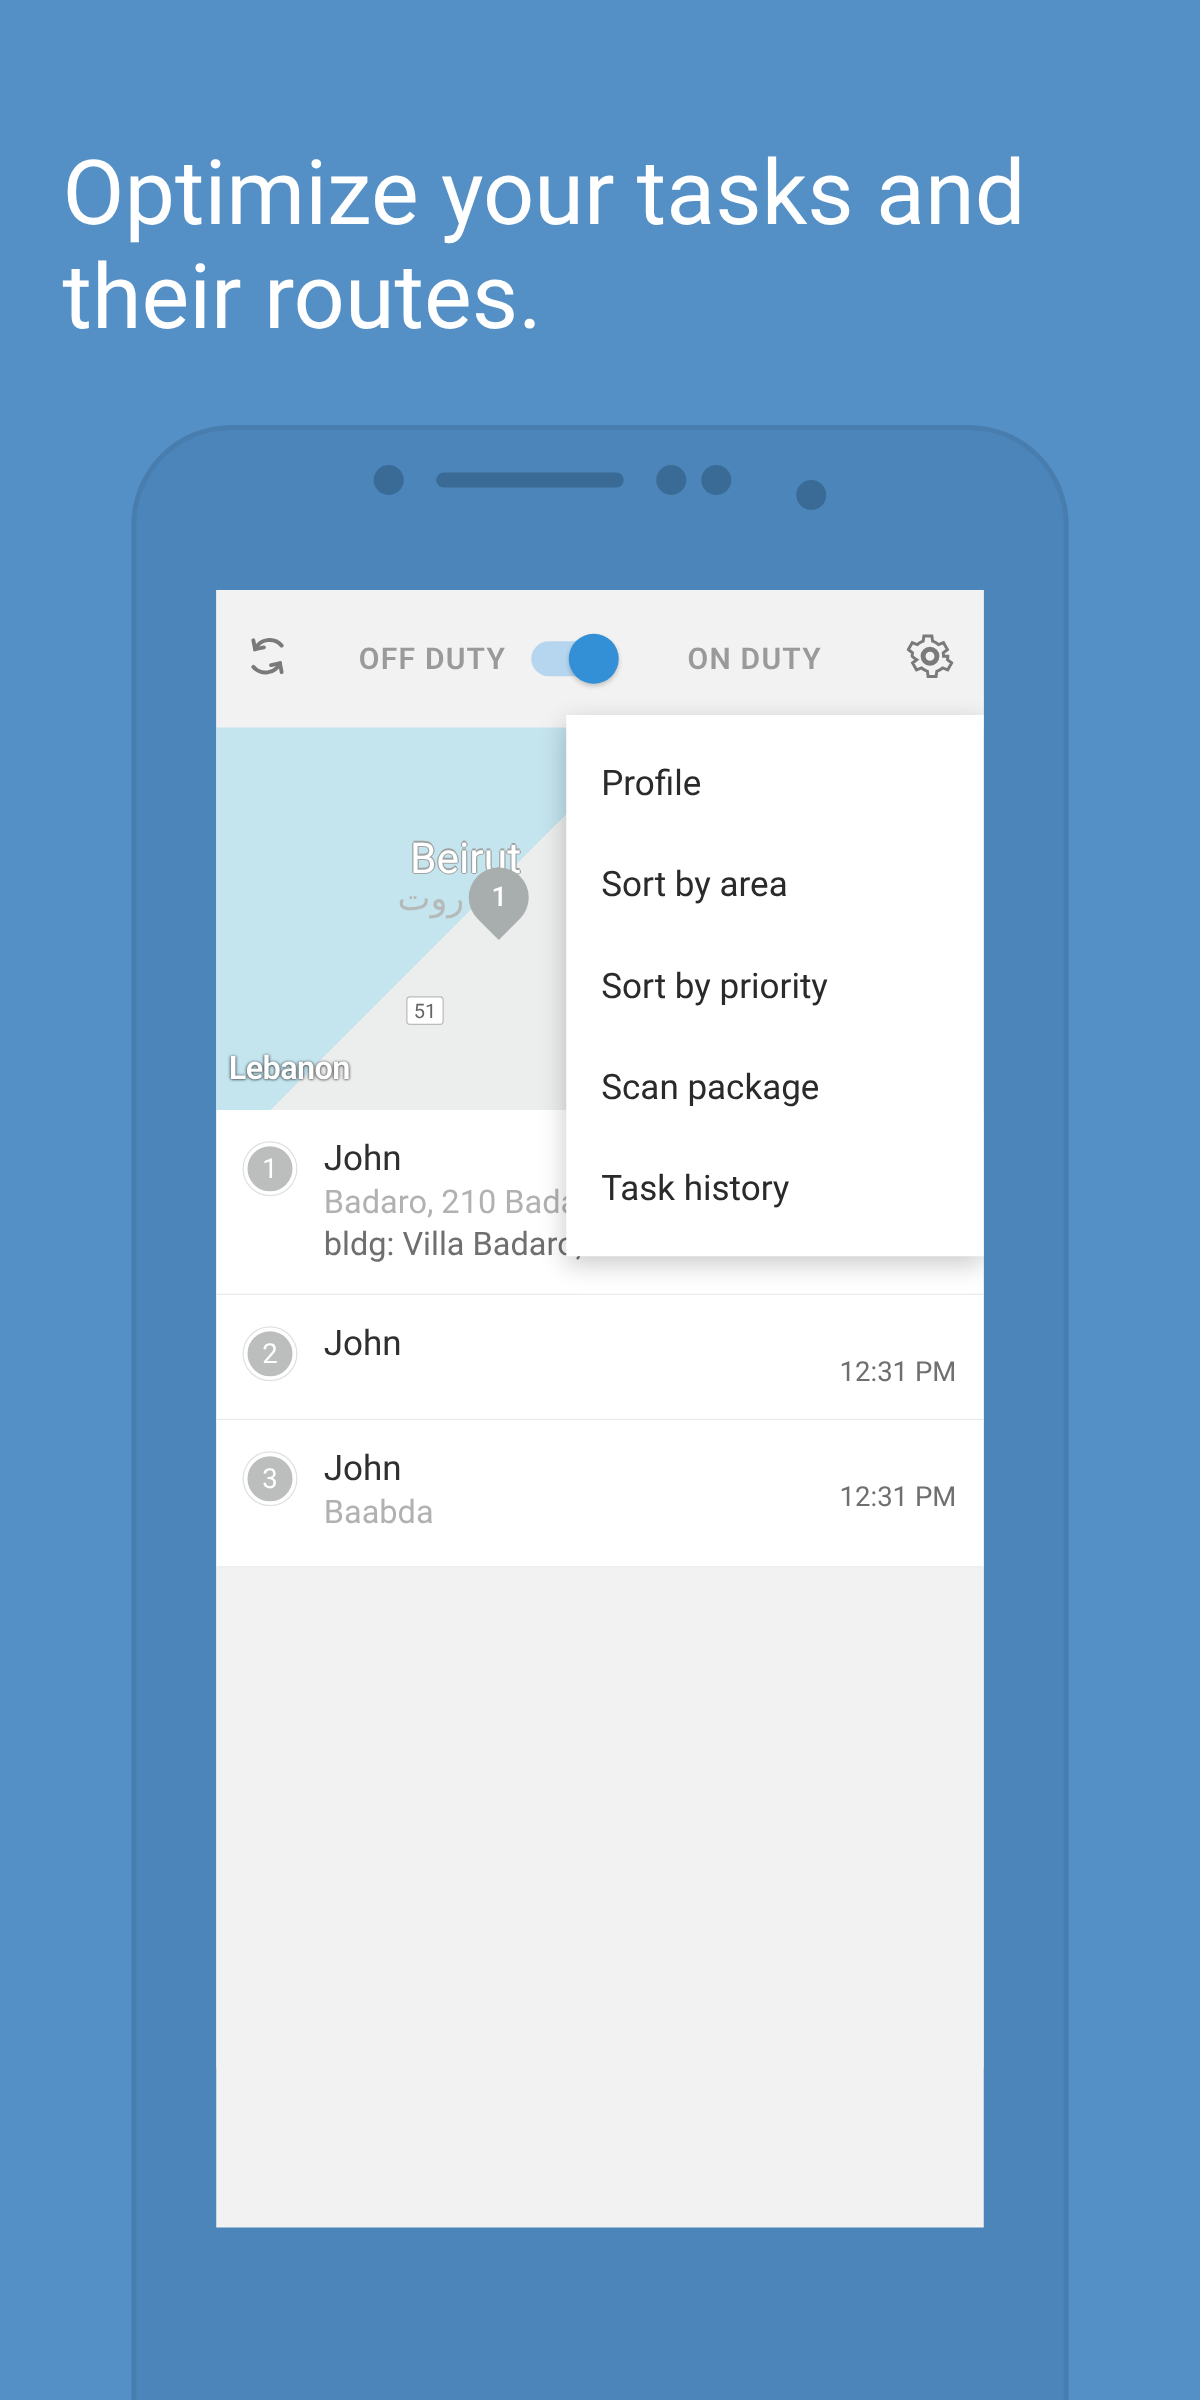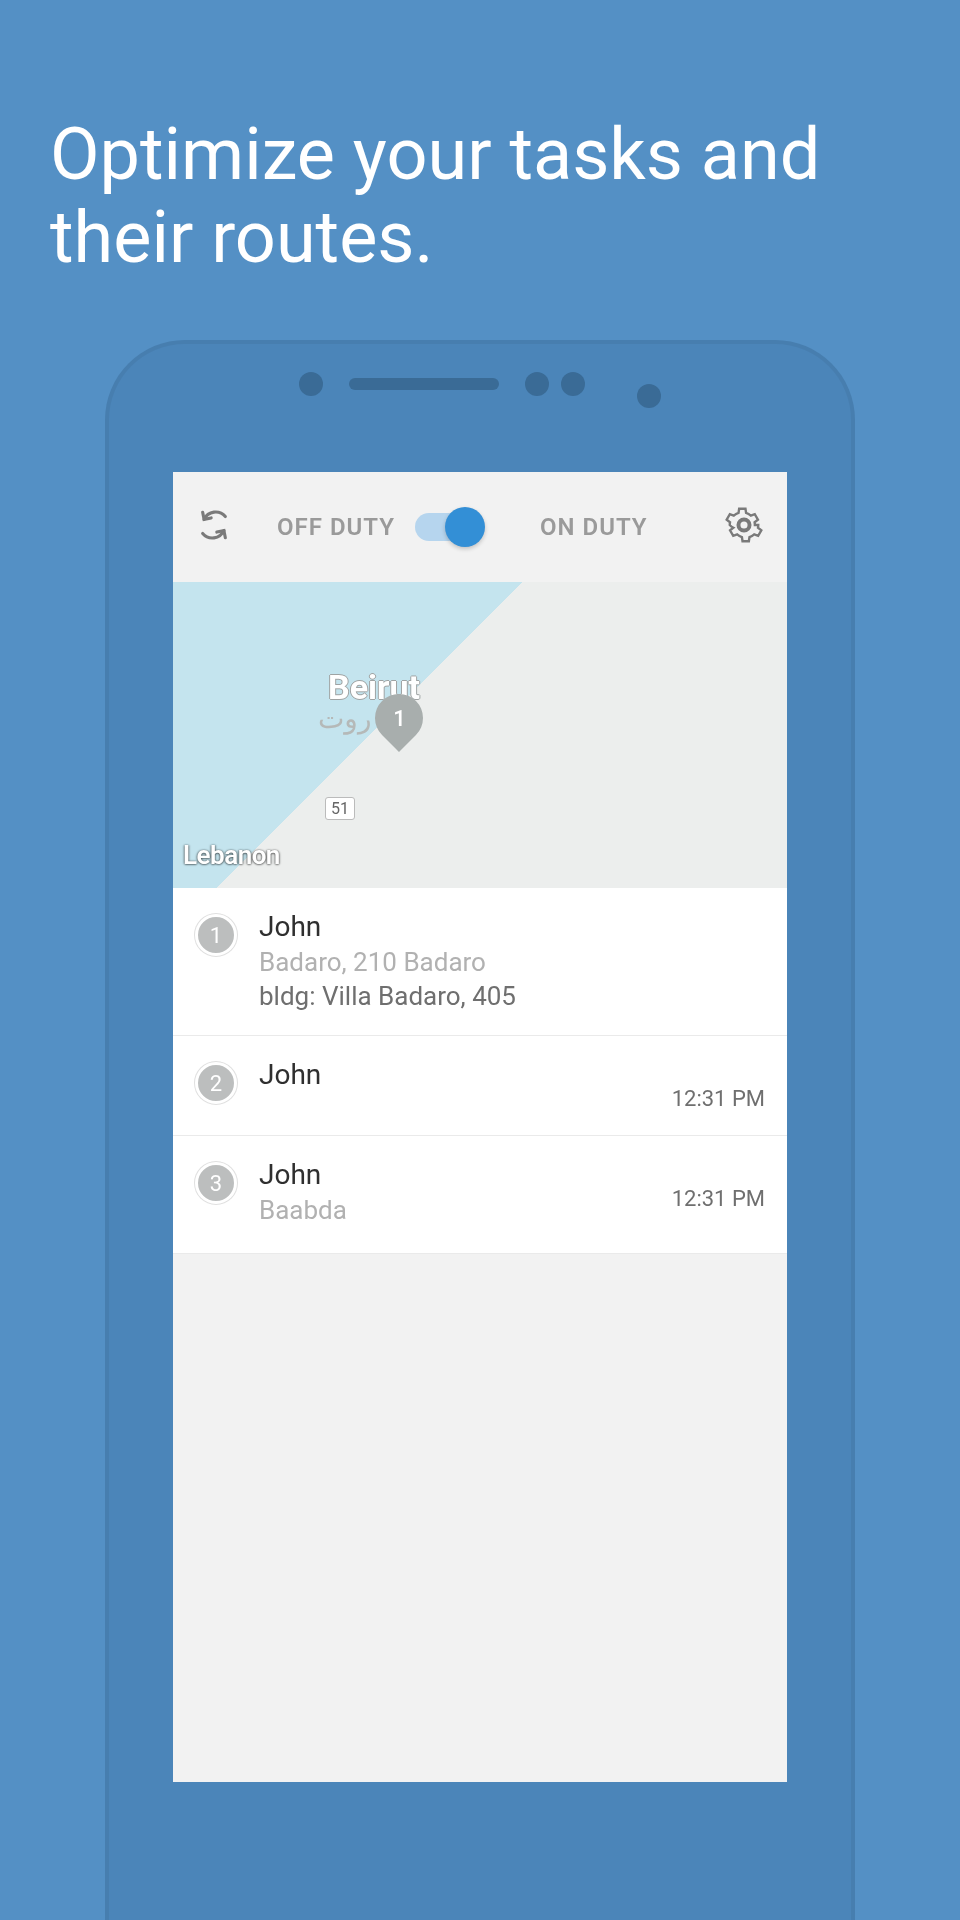--- a/index.html
+++ b/index.html
@@ -60,21 +60,21 @@
   gap: 20px;
 }
 .refresh-icon { color: #7a7a7a; }
 .duty-label {
   color: #9a9a9a;
   font-size: 24px;
   font-weight: 600;
   letter-spacing: 1px;
   margin-left: 39px;
 }
-.duty-left { margin-left: 26px; }
+.duty-left { margin-left: 36px; }
 .toggle {
   position: relative;
   width: 66px;
   height: 28px;
   background: #b6d5ee;
   border-radius: 14px;
 }
 .toggle-knob {
   position: absolute;
   right: -4px;
@@ -91,21 +91,21 @@
   position: relative;
   background: linear-gradient(135deg, #c4e4ee 0%, #c4e4ee 38%, #eceeed 38%, #eceeed 100%);
   overflow: hidden;
 }
 .map-city {
   position: absolute;
   top: 85px;
   left: 155px;
   color: #fff;
   font-size: 34px;
-  font-weight: 700;
+  font-weight: 400;
   text-shadow: 0 1px 0 #9fa3a3, 1px 0 0 #9fa3a3, -1px 0 0 #9fa3a3, 0 -1px 0 #9fa3a3;
 }
 .map-city-ar {
   position: absolute;
   top: 120px;
   left: 145px;
   color: #b5b9b8;
   font-size: 28px;
   text-align: right;
 }
@@ -266,15 +266,22 @@
         <div class="task-num">3</div>
         <div class="task-body">
           <div class="task-name">John</div>
           <div class="task-loc">Baabda</div>
         </div>
         <div class="task-time">12:31 PM</div>
       </div>
     </div>
     <div class="list-filler"></div>
 
+    <div class="menu">
+      <div class="menu-item">Profile</div>
+      <div class="menu-item">Sort by area</div>
+      <div class="menu-item">Sort by priority</div>
+      <div class="menu-item">Scan package</div>
+      <div class="menu-item">Task history</div>
+    </div>
 
   </div>
 </div>
 
 </body></html>

